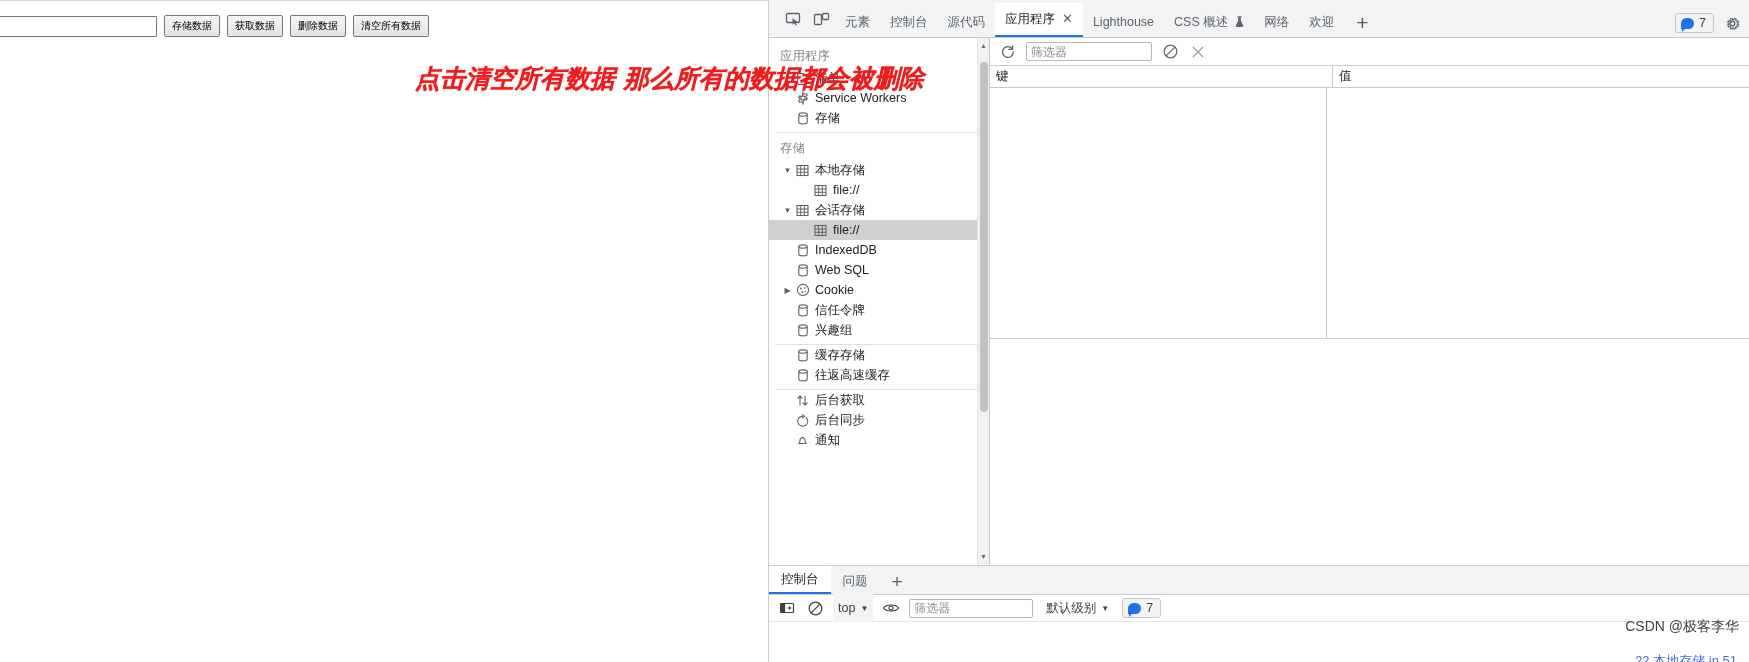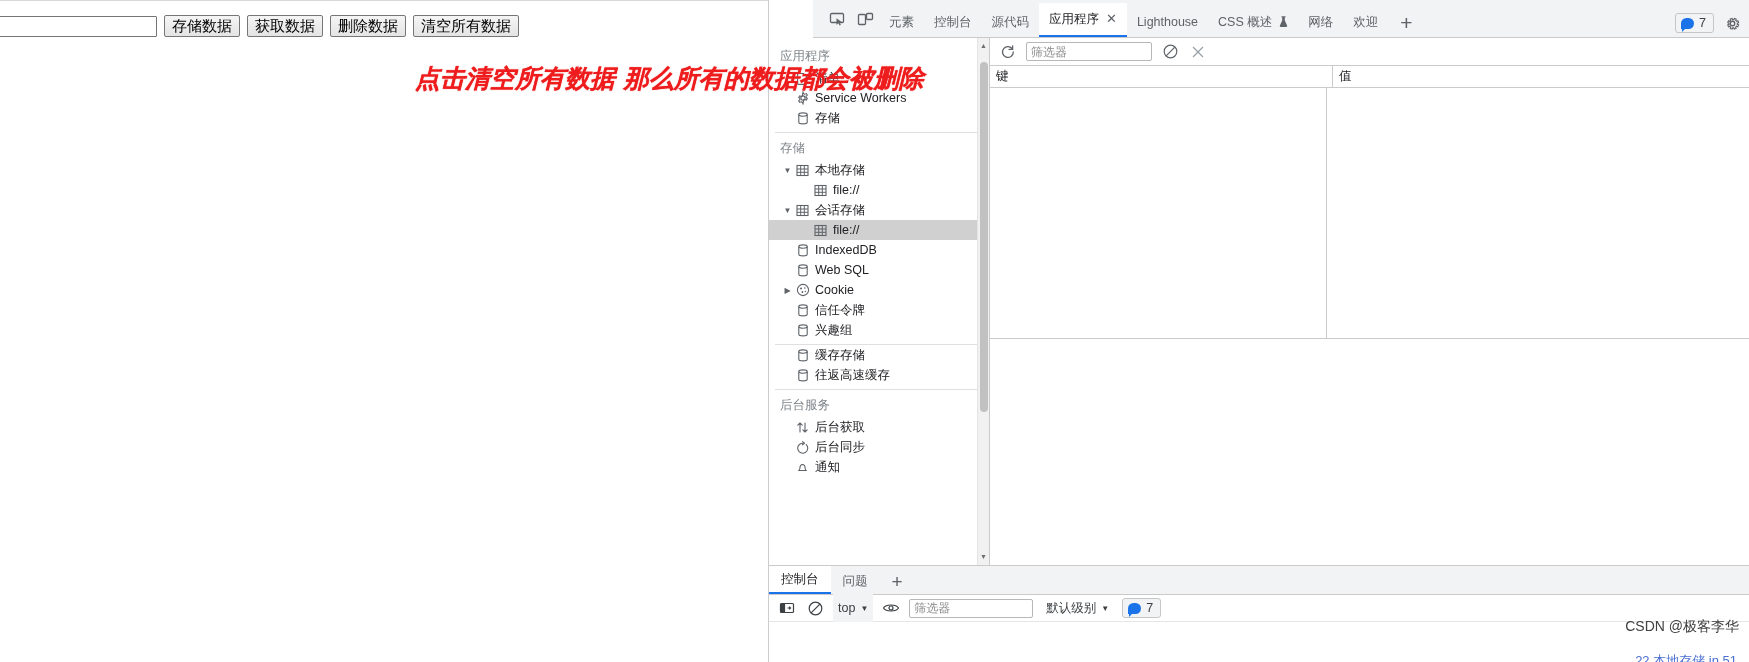--- a/index.html
+++ b/index.html
@@ -25,21 +25,21 @@
     width: 159px; height: 21px;
     border: 1px solid #767676; border-radius: 1px;
     background: #fff; font-size: 12px; padding: 0 3px;
     box-sizing: border-box; color:#000;
     font-family: "Liberation Sans", sans-serif;
   }
   .page-btn {
     height: 22px; padding: 0 7px;
     border: 1px solid #767676; border-radius: 2px;
     background: linear-gradient(#f5f5f5,#e4e4e4);
-    font-size: 15px; color: #000; cursor: pointer;
+    font-size: 10px; color: #000; cursor: pointer;
     font-family: "Liberation Sans", "DejaVu Sans", sans-serif;
     line-height: 20px; white-space: nowrap;
   }
   #annotation {
     position: absolute; left: 415px; top: 62px;
     font-size: 25px; font-weight: bold; font-style: italic;
     color: #ee1c1c; white-space: nowrap; letter-spacing: 0px;
     font-family: "DejaVu Sans", "Liberation Sans", sans-serif;
     z-index: 90;
     text-shadow: 0 0 1px #ee1c1c;
@@ -51,21 +51,20 @@
     background: #ffffff;
     border-left: 1px solid #cdcdcd;
     display: flex; flex-direction: column;
   }
   #dt-tabbar {
     height: 37px; min-height: 37px;
     background: #f1f3f4;
     display: flex; align-items: flex-end;
     border-bottom: 1px solid #cacaca;
     position: relative;
-    margin-left: 44px;
   }
   .dt-iconbtn {
     width: 28px; height: 28px; margin-bottom: 4px;
     display: flex; align-items: center; justify-content: center;
     cursor: pointer;
   }
   .dt-iconbtn:first-child { margin-left: 10px; }
   .dt-tab {
     height: 30px; padding: 0 10px; margin-bottom: 0px;
     display: flex; align-items: center; gap: 7px;
@@ -471,21 +470,20 @@
               <span class="twisty none"></span>
               <span class="t-icon">
                 <svg width="12" height="13" viewBox="0 0 12 13">
                   <ellipse cx="6" cy="2.6" rx="4.2" ry="1.7" fill="none" stroke="#5f6368" stroke-width="1.1"></ellipse>
                   <path d="M1.8 2.6v7.6c0 .95 1.88 1.7 4.2 1.7s4.2-.75 4.2-1.7V2.6" fill="none" stroke="#5f6368" stroke-width="1.1"></path>
                 </svg>
               </span>
               <span class="t-label">往返高速缓存</span>
             </div>
             <div class="tree-sep"></div>
-            <div class="tree-section-title">后台服务</div>
             <div class="tree-item indent1">
               <span class="twisty none"></span>
               <span class="t-icon">
                 <svg width="13" height="13" viewBox="0 0 13 13">
                   <path d="M4 11V2M1.8 4.2L4 2l2.2 2.2M9 2v9M6.8 8.8L9 11l2.2-2.2" fill="none" stroke="#5f6368" stroke-width="1.1" stroke-linecap="round" stroke-linejoin="round"></path>
                 </svg>
               </span>
               <span class="t-label">后台获取</span>
             </div>
             <div class="tree-item indent1">

